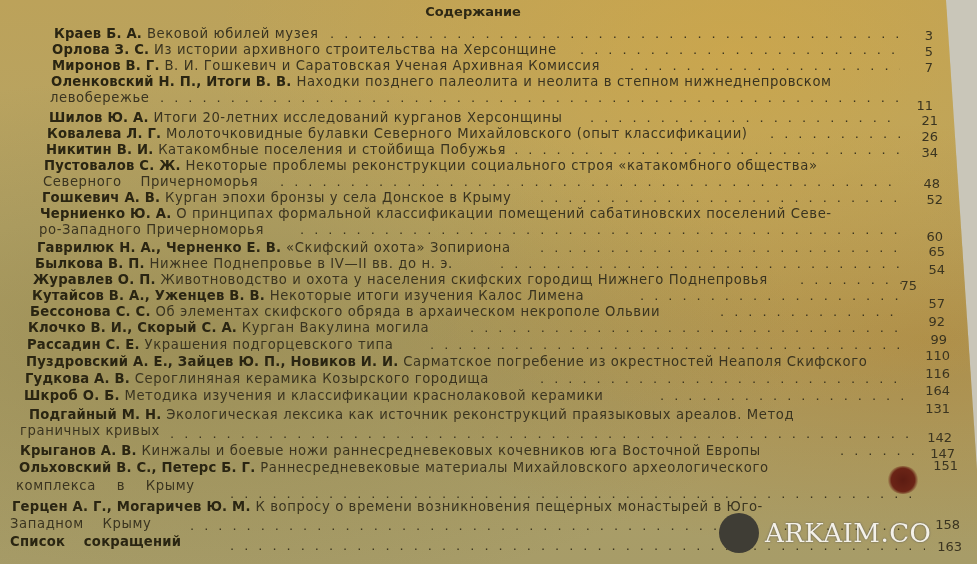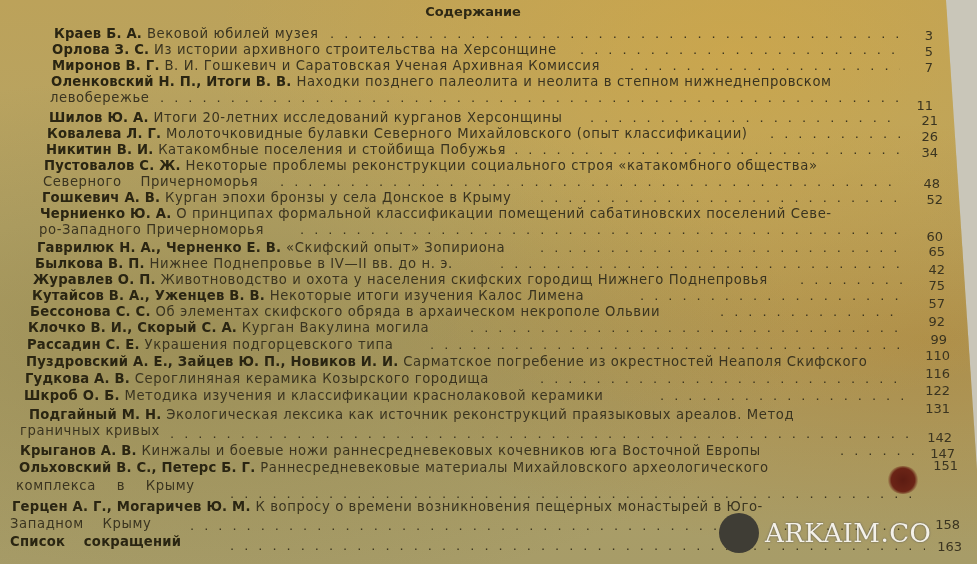--- a/index.html
+++ b/index.html
@@ -93,31 +93,31 @@
 
   <div class="entry" style="left:42px;top:164px"><b>Гошкевич А. В.</b> <span>Курган эпохи бронзы у села Донское в Крыму</span></div>
   <div class="dots" style="left:540px;top:164px;width:360px">............................................................</div>
   <div class="pg" style="left:903px;top:166px">52</div>
 
   <div class="entry" style="left:40px;top:180px"><b>Черниенко Ю. А.</b> <span>О принципах формальной классификации помещений сабатиновских поселений Севе-</span></div>
   <div class="entry" style="left:39px;top:196px">ро-Западного Причерноморья</div>
   <div class="dots" style="left:300px;top:196px;width:605px">..........................................................................</div>
   <div class="pg" style="left:903px;top:203px">60</div>
 
-  <div class="entry" style="left:37px;top:214px"><b>Гаврилюк Н. А., Черненко Е. В.</b> <span>«Скифский опыт» Зопириона</span></div>
+  <div class="entry" style="left:37px;top:214px"><b>Гаврилюк Н. А., Черненко Е. В.</b> <span>«Скифский охота» Зопириона</span></div>
   <div class="dots" style="left:540px;top:214px;width:365px">............................................................</div>
   <div class="pg" style="left:905px;top:218px">65</div>
 
   <div class="entry" style="left:35px;top:230px"><b>Былкова В. П.</b> <span>Нижнее Поднепровье в IV—II вв. до н. э.</span></div>
   <div class="dots" style="left:500px;top:230px;width:405px">............................................................</div>
-  <div class="pg" style="left:905px;top:236px">42</div>
+  <div class="pg" style="left:905px;top:236px">54</div>
 
   <div class="entry" style="left:33px;top:246px"><b>Журавлев О. П.</b> <span>Животноводство и охота у населения скифских городищ Нижнего Поднепровья</span></div>
   <div class="dots" style="left:800px;top:246px;width:105px">............................................................</div>
-  <div class="pg" style="left:905px;top:252px">75</div>
+  <div class="pg" style="left:877px;top:252px">75</div>
 
   <div class="entry" style="left:32px;top:262px"><b>Кутайсов В. А., Уженцев В. В.</b> <span>Некоторые итоги изучения Калос Лимена</span></div>
   <div class="dots" style="left:640px;top:262px;width:265px">............................................................</div>
   <div class="pg" style="left:905px;top:270px">57</div>
 
   <div class="entry" style="left:30px;top:278px"><b>Бессонова С. С.</b> <span>Об элементах скифского обряда в архаическом некрополе Ольвии</span></div>
   <div class="dots" style="left:720px;top:278px;width:185px">............................................................</div>
   <div class="pg" style="left:905px;top:288px">92</div>
 
   <div class="entry" style="left:28px;top:294px"><b>Клочко В. И., Скорый С. А.</b> <span>Курган Вакулина могила</span></div>
@@ -126,21 +126,21 @@
 
   <div class="entry" style="left:27px;top:311px"><b>Рассадин С. Е.</b> <span>Украшения подгорцевского типа</span></div>
   <div class="dots" style="left:430px;top:311px;width:475px">............................................................</div>
   <div class="pg" style="left:910px;top:322px">110</div>
 
   <div class="entry" style="left:26px;top:328px"><b>Пуздровский А. Е., Зайцев Ю. П., Новиков И. И.</b> <span>Сарматское погребение из окрестностей Неаполя Скифского</span></div>
   <div class="pg" style="left:910px;top:340px">116</div>
 
   <div class="entry" style="left:25px;top:345px"><b>Гудкова А. В.</b> <span>Сероглиняная керамика Козырского городища</span></div>
   <div class="dots" style="left:540px;top:345px;width:365px">............................................................</div>
-  <div class="pg" style="left:910px;top:357px">122</div>
+  <div class="pg" style="left:910px;top:357px">164</div>
 
   <div class="entry" style="left:24px;top:362px"><b>Шкроб О. Б.</b> <span>Методика изучения и классификации краснолаковой керамики</span></div>
   <div class="dots" style="left:660px;top:362px;width:245px">............................................................</div>
   <div class="pg" style="left:910px;top:375px">131</div>
 
   <div class="entry" style="left:29px;top:381px"><b>Подгайный М. Н.</b> <span>Экологическая лексика как источник реконструкций праязыковых ареалов. Метод</span></div>
   <div class="entry" style="left:20px;top:397px">граничных кривых</div>
   <div class="dots" style="left:170px;top:400px;width:745px">..........................................................................</div>
   <div class="pg" style="left:912px;top:404px">142</div>
 

